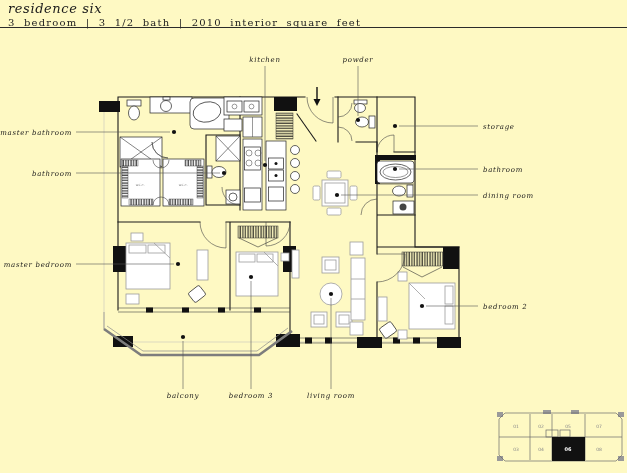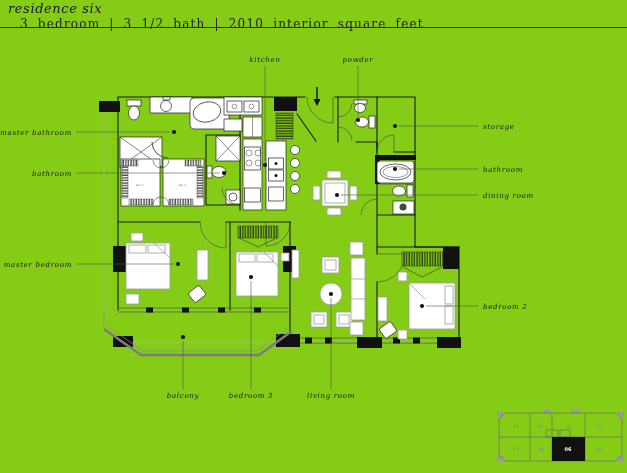--- a/index.html
+++ b/index.html
@@ -1,20 +1,20 @@
 <!DOCTYPE html>
 <html><head>
 <meta charset="utf-8">
 <style>
   html,body{margin:0;padding:0;background:#fff;}
-  #page{position:relative;width:627px;height:473px;background:#84cc16;overflow:hidden;
+  #page{position:relative;width:627px;height:473px;background:#fef9c3;overflow:hidden;
         font-family:"DejaVu Serif",serif;}
   .title{position:absolute;left:8px;top:1px;font-style:italic;font-size:13px;
          letter-spacing:.6px;color:#1a1a1a;}
-  .specs{position:absolute;left:20px;top:17px;font-size:12px;letter-spacing:1.2px;
+  .specs{position:absolute;left:8px;top:17px;font-size:10px;letter-spacing:1.2px;
          word-spacing:4px;color:#222;}
   .rule{position:absolute;left:0;top:27px;width:627px;height:1.4px;background:#2b2b2b;}
   svg{position:absolute;left:0;top:0;}
   
   .wall{stroke:#1a1a1a;stroke-width:1.1;fill:none;stroke-linecap:square;}
   .wall-thin{stroke:#333;stroke-width:.6;fill:none;}
   .fix{stroke:#222;stroke-width:.7;fill:#fff;}
   .fixl{stroke:#555;stroke-width:.6;fill:none;}
   .furn{stroke:#9c9c9c;stroke-width:.8;fill:#fff;}
   .col{fill:#111;stroke:none;}

